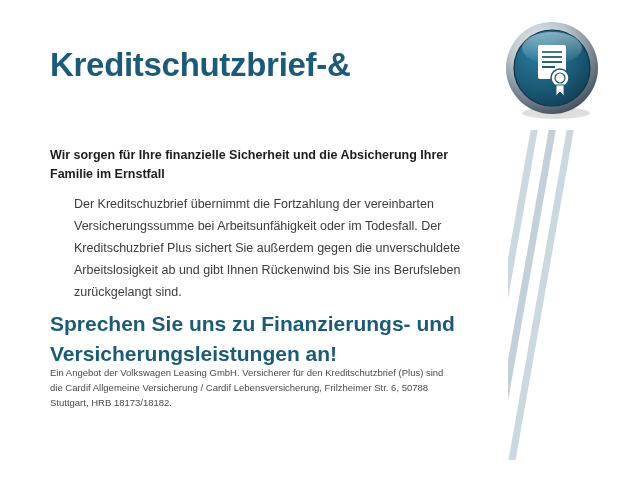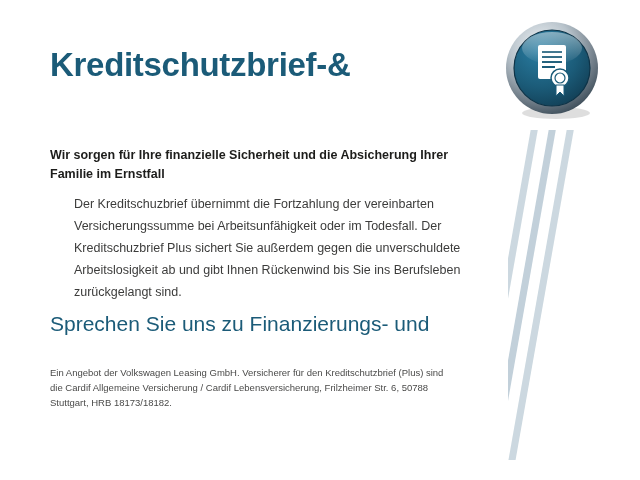--- a/index.html
+++ b/index.html
@@ -89,21 +89,21 @@
     margin-left: 24px;
   }
   .cta {
     position: absolute;
     left: 50px;
     top: 292px;
     width: 420px;
     color: #1b5b78;
     font-size: 21px;
     line-height: 30px;
-    font-weight: normal;
+    font-weight: bold;
   }
   .legal {
     position: absolute;
     left: 50px;
     top: 355px;
     width: 400px;
     color: #4a4a49;
     font-size: 9.5px;
     line-height: 15px;
   }
@@ -160,17 +160,18 @@
   <h1 class="title">
     <span>Kreditschutzbrief-&amp;</span><br>
   </h1>
 
   <p class="subtitle">Wir sorgen für Ihre finanzielle Sicherheit und die Absicherung Ihrer Familie im Ernstfall</p>
 
   <p class="body-text">Der Kreditschuzbrief übernimmt die Fortzahlung der vereinbarten Versicherungssumme bei Arbeitsunfähigkeit oder im Todesfall. Der Kreditschuzbrief Plus sichert Sie außerdem gegen die unverschuldete Arbeitslosigkeit ab und gibt Ihnen Rückenwind bis Sie ins Berufsleben zurückgelangt sind.</p>
 
   <h2 class="cta">
     <span>Sprechen Sie uns zu Finanzierungs- und</span><br>
+    <span>Versicherungsleistungen an!</span>
   </h2>
 
   <p class="legal">Ein Angebot der Volkswagen Leasing GmbH. Versicherer für den Kreditschutzbrief (Plus) sind die Cardif Allgemeine Versicherung / Cardif Lebensversicherung, Frilzheimer Str. 6, 50788 Stuttgart, HRB 18173/18182.</p>
 
 </div>
 
 </body></html>

